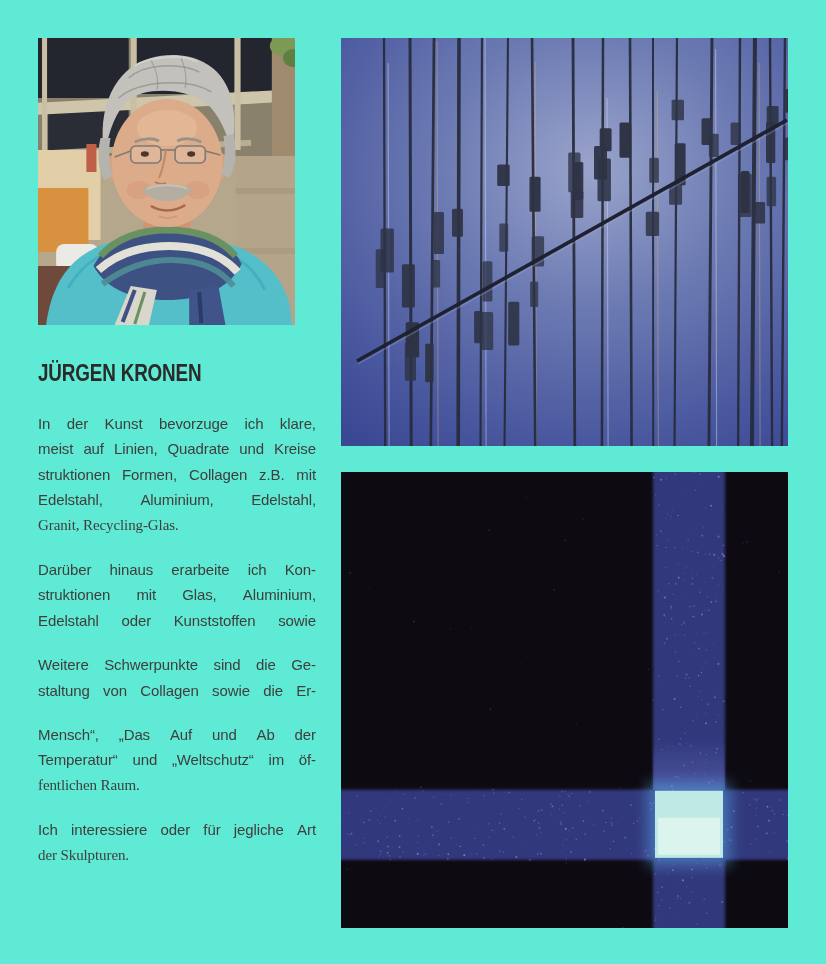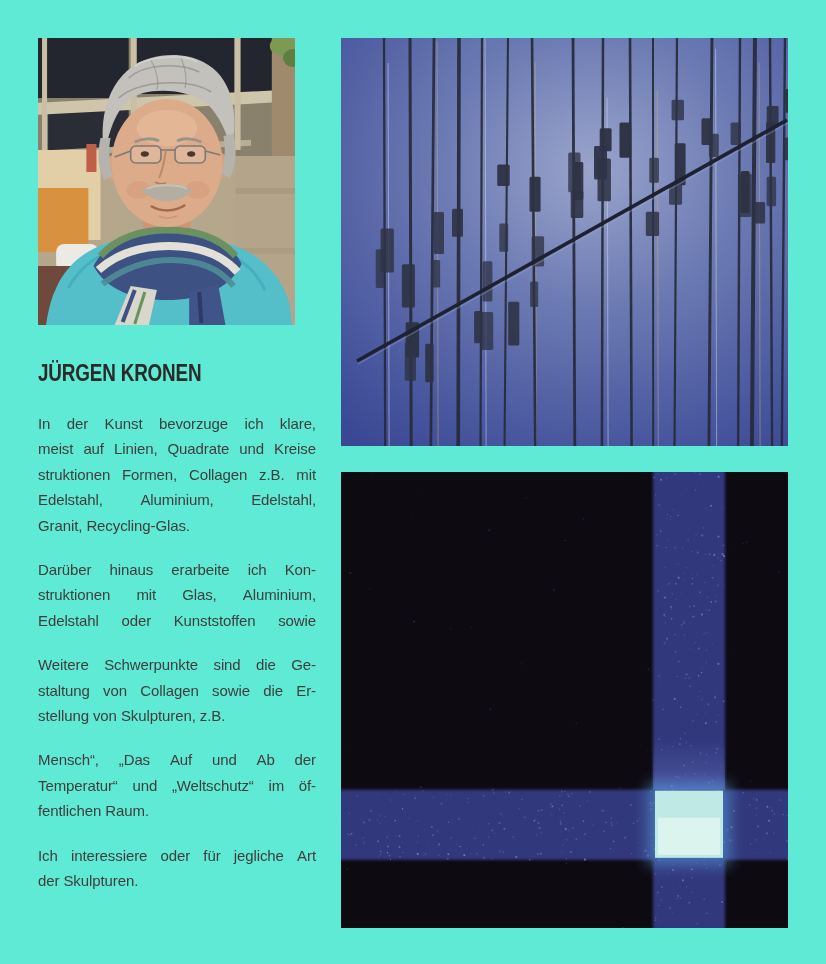--- a/index.html
+++ b/index.html
@@ -20,21 +20,21 @@
     color:#2c2a28;letter-spacing:-0.2px;
     transform:scaleX(0.82);transform-origin:left center;white-space:nowrap;
   }
   #bio{margin-top:26px;width:278px;text-align:right;}
   .para{margin:0 0 19px 0;}
   .bline{
     display:flex;justify-content:space-between;
     font-size:15px;line-height:25.4px;color:#3f3e3c;letter-spacing:-0.1px;
   }
   .bline span{white-space:pre;}
-  .bline.last{justify-content:flex-start;}
+  .bline.last{justify-content:flex-start;font-family:Liberation Serif, serif;}
 
   
   .right-col{position:absolute;left:341px;top:38px;width:447px;}
   .art{width:447px;overflow:hidden;}
   .art svg{display:block;width:100%;height:100%;}
   .art-top{height:408px;background:#4a589f;}
   .art-bottom{height:456px;margin-top:26px;background:#0d0a11;}
 
   .page-num{
     position:absolute;left:0;top:967px;width:826px;text-align:center;
@@ -192,23 +192,20 @@
             <span>die</span>
             <span>Ge-</span>
           </div>
           <div class="bline">
             <span>staltung</span>
             <span>von</span>
             <span>Collagen</span>
             <span>sowie</span>
             <span>die</span>
             <span>Er-</span>
-          </div>
-          <div class="bline last">
-            <span>stellung von Skulpturen, z.B.</span>
           </div>
         </div>
         <div class="para">
           <div class="bline">
             <span>Mensch“,</span>
             <span>„Das</span>
             <span>Auf</span>
             <span>und</span>
             <span>Ab</span>
             <span>der</span>

